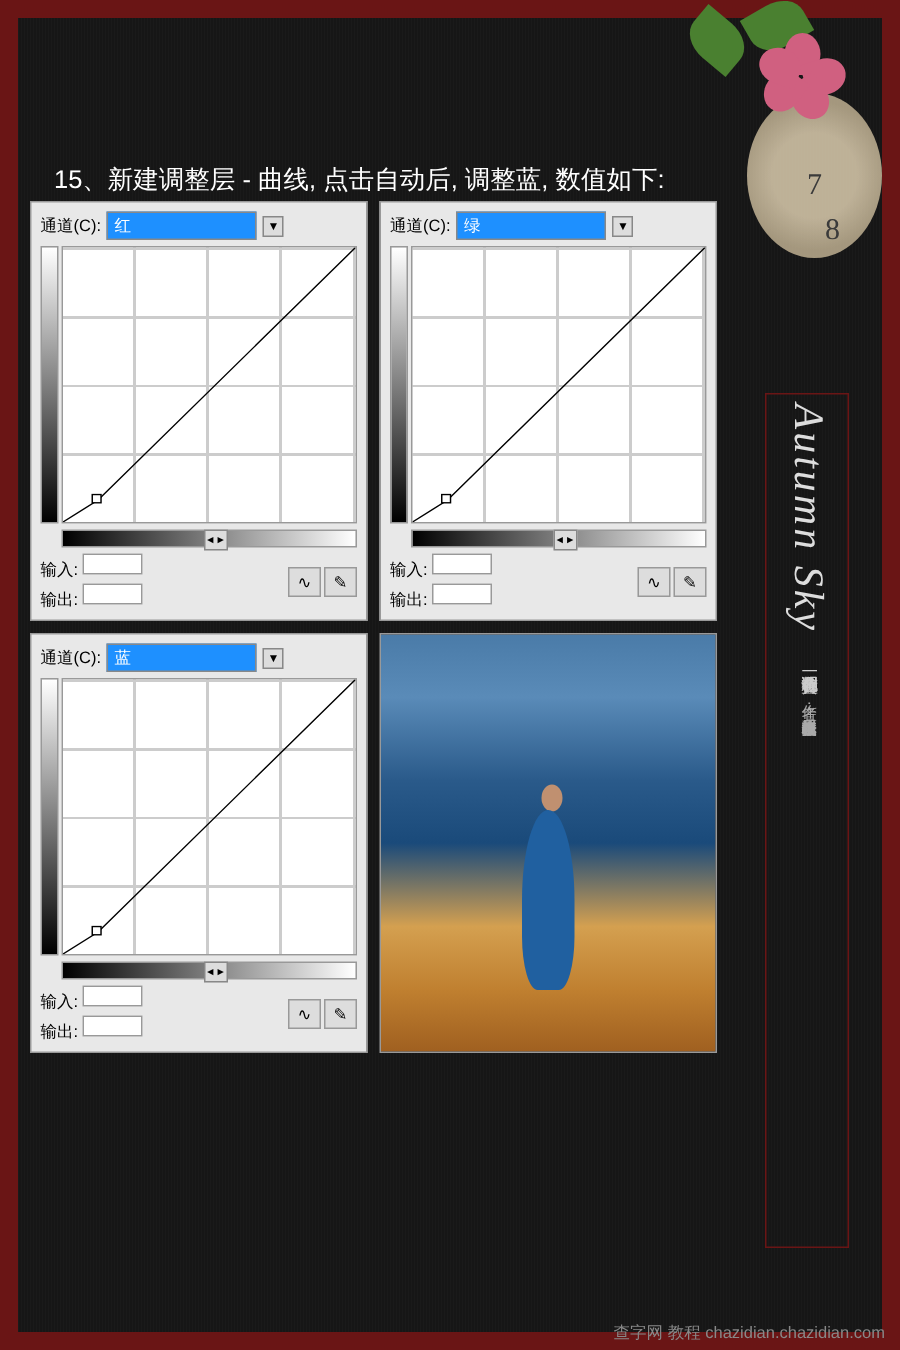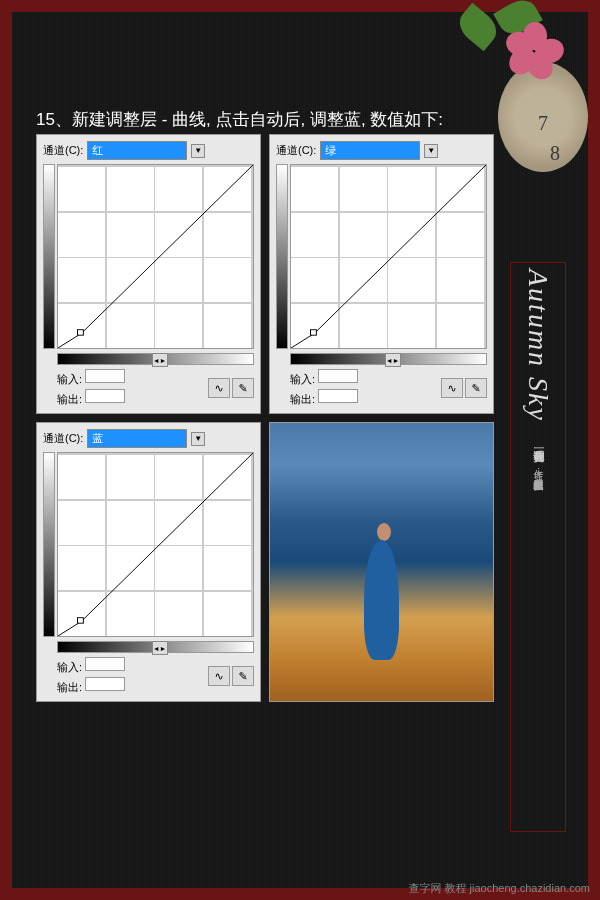--- a/index.html
+++ b/index.html
@@ -1,30 +1,30 @@
 <!DOCTYPE html>
 <html><head>
 <meta charset="utf-8">
 <style>
 *{box-sizing:border-box;margin:0;padding:0}
 body{width:600px;height:900px;background:#6a1515;font-family:"SimSun",sans-serif;position:relative;overflow:hidden}
 .frame{position:absolute;top:12px;left:12px;right:12px;bottom:12px;background:#1a1a1a;background-image:repeating-linear-gradient(90deg,#1a1a1a 0,#1a1a1a 1px,#161616 1px,#161616 2px)}
 .instruction{position:absolute;top:96px;left:24px;color:#fff;font-size:17px}
-.panels{position:absolute;top:122px;left:24px;display:grid;grid-template-columns:225px 225px;gap:8px}
+.panels{position:absolute;top:122px;left:8px;display:grid;grid-template-columns:225px 225px;gap:8px}
 .curve-panel{background:#e8e8e8;border:1px solid #999;padding:6px;width:225px;height:280px;display:flex;flex-direction:column;gap:4px}
 .channel-row{display:flex;align-items:center;gap:4px;font-size:11px;color:#000}
 .channel-select{background:#1e90ff;color:#fff;border:1px solid #888;padding:1px 4px;width:100px;display:flex;justify-content:space-between;align-items:center}
 .channel-arrow{width:14px;height:14px;background:#ddd;border:1px solid #888;display:flex;align-items:center;justify-content:center;font-size:8px}
 .curve-area{display:flex;gap:2px;flex:1}
 .vgrad{width:12px;background:linear-gradient(to bottom,#fff,#000);border:1px solid #999}
 .grid-box{flex:1;background:#fff;border:1px solid #999;position:relative;background-image:repeating-linear-gradient(0deg,transparent 0,transparent 24%,#ccc 24%,#ccc 25%),repeating-linear-gradient(90deg,transparent 0,transparent 24%,#ccc 24%,#ccc 25%)}
 .curve-line{position:absolute;width:100%;height:100%}
 .hgrad{height:12px;background:linear-gradient(to right,#000,#fff);border:1px solid #999;margin-left:14px;position:relative}
 .hgrad-handle{position:absolute;left:48%;top:-1px;width:16px;height:14px;background:#ddd;border:1px solid #888;font-size:7px;display:flex;align-items:center;justify-content:center}
-.io-row{display:flex;justify-content:space-between;align-items:center;font-size:11px;color:#000;margin-left:14px}
+.io-row{display:flex;justify-content:space-between;align-items:center;font-size:11px;color:#000;}
 .io-labels{display:flex;flex-direction:column;gap:2px}
 .io-input{width:40px;height:14px;border:1px solid #999;background:#fff;display:inline-block}
 .tool-btns{display:flex;gap:2px}
 .tool-btn{width:22px;height:20px;border:1px solid #999;background:#ddd;display:flex;align-items:center;justify-content:center;font-size:11px}
 .preview-img{width:225px;height:280px;background:linear-gradient(to bottom,#4a7ba8 0%,#5a8bb8 15%,#2a5a8a 35%,#1a4a7a 50%,#d4a050 70%,#c08030 85%,#a06020 100%);position:relative;border:1px solid #999}
 .preview-figure{position:absolute;left:42%;top:42%;width:35px;height:120px;background:#2060a0;border-radius:50% 50% 30% 30%}
 .preview-head{position:absolute;left:48%;top:36%;width:14px;height:18px;background:#c09070;border-radius:50%}
 .sidebar{position:absolute;right:22px;top:250px;width:56px;height:570px;border:1px solid #6a1515;padding:6px;display:flex;flex-direction:column;align-items:center}
 .sidebar-title{font-family:cursive;color:#ddd;font-size:28px;font-style:italic;writing-mode:vertical-rl;letter-spacing:2px;margin-bottom:20px}
 .sidebar-sub{color:#ccc;font-size:11px;writing-mode:vertical-rl;margin-bottom:20px;line-height:1.8}
@@ -164,13 +164,13 @@
   </div>
 
   <div class="sidebar">
     <div class="sidebar-title">Autumn Sky</div>
     <div class="sidebar-sub">一种蓝黄调调色教程</div>
     <div class="sidebar-author">作者：凯文多拉</div>
     <div class="sidebar-author">思缘论坛原创教程模板</div>
   </div>
 </div>
 
-<div class="watermark">查字网 教程 jiaocheng.chazidian.com</div>
+<div class="watermark">查字网 教程 chazidian.chazidian.com</div>
 
 </body></html>

